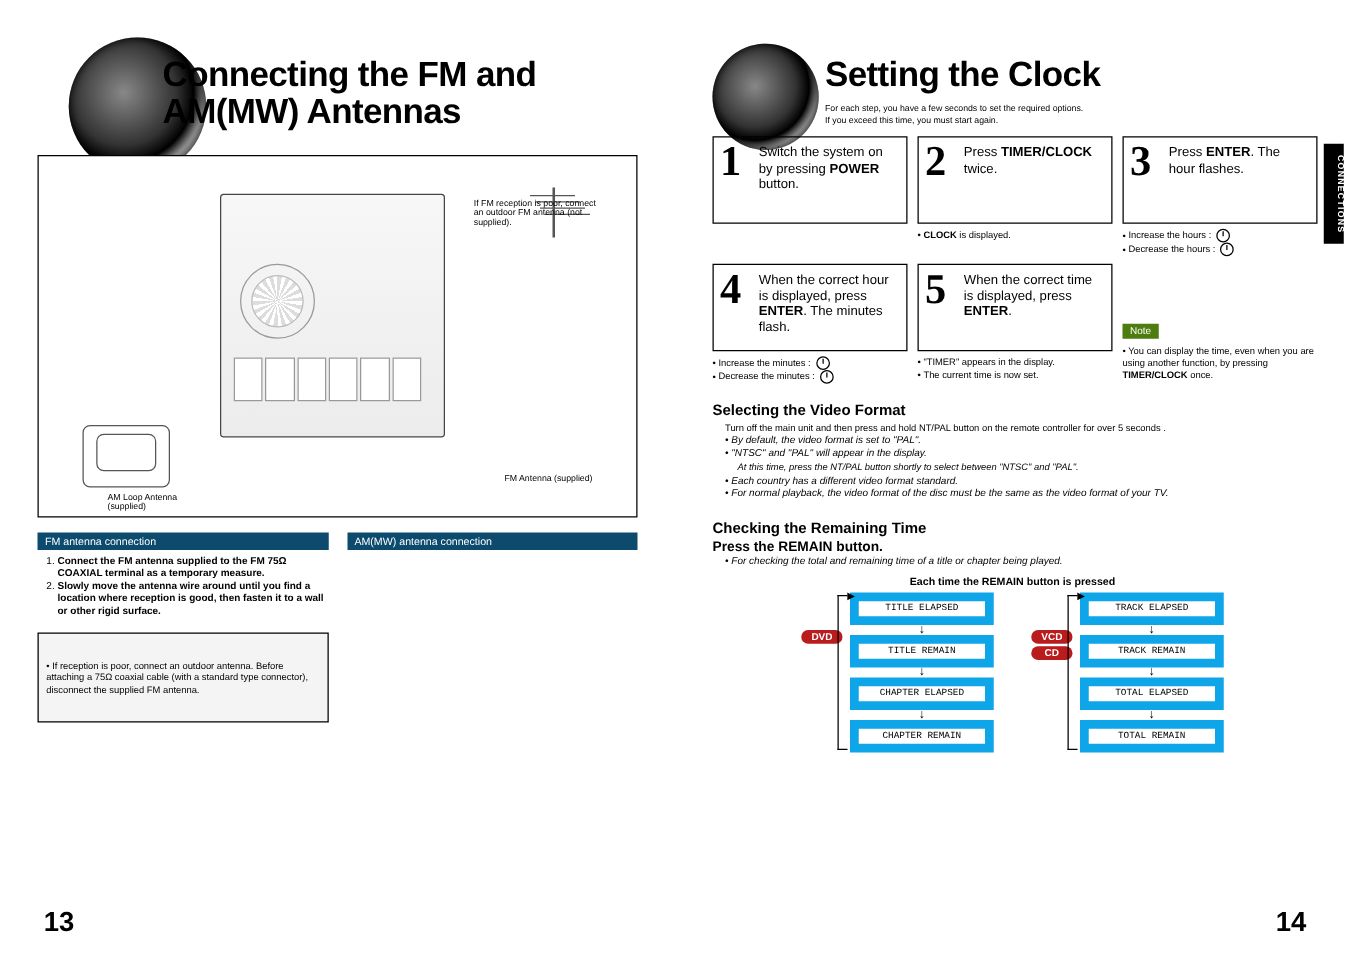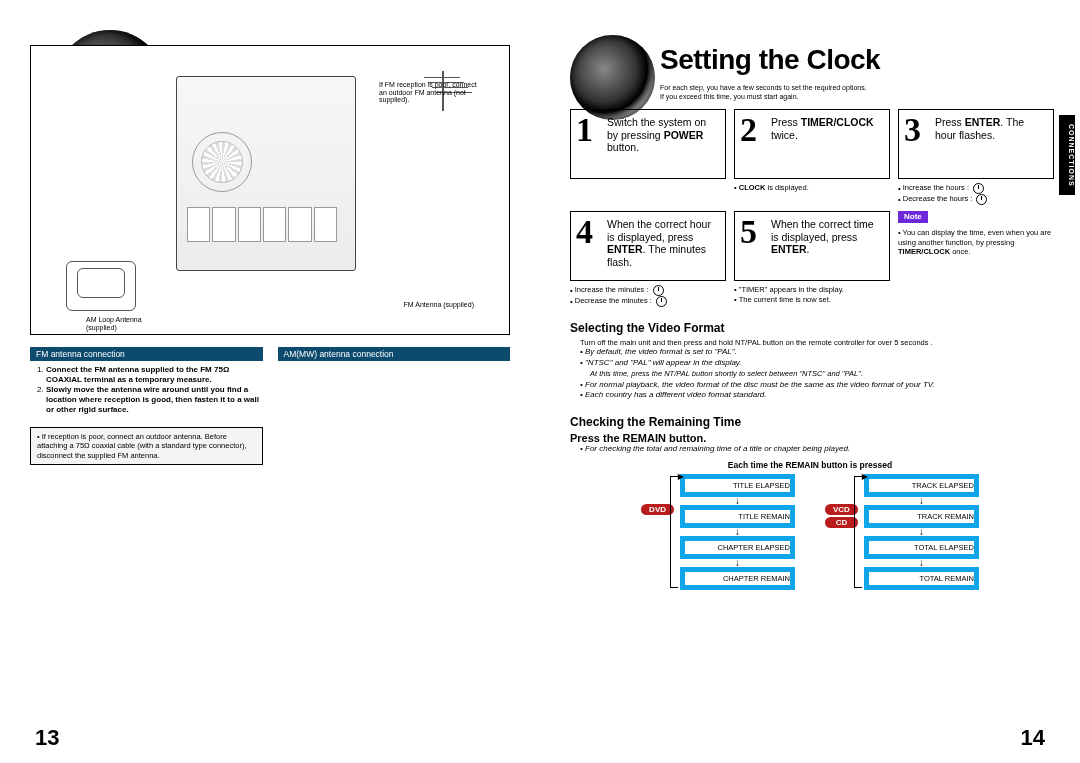--- a/index.html
+++ b/index.html
@@ -56,67 +56,68 @@
   .fm-ant { position:absolute; right:45px; top:25px; width:40px; height:40px; }
   .fm-ant::before, .fm-ant::after { content:""; position:absolute; background:#555; }
   .fm-ant::before { left:18px; top:0; width:2px; height:40px; }
   .fm-ant::after { left:0; top:6px; width:36px; height:1px; box-shadow: 4px 5px 0 #555, 8px 10px 0 #555, 12px 15px 0 #555; }
   .two-col { display: flex; gap: 15px; margin-top: 12px; }
   .col { flex: 1; }
   .col-header { background: #0c4a6e; color: #fff; font-size: 8.5px; font-weight: normal; padding: 2px 6px; }
   .col-body { font-size: 8px; padding: 4px 2px; line-height: 1.25; }
   .col-body ol { margin-left: 14px; }
   .col-body b { font-weight: bold; }
-  .note-box { border: 1px solid #000; background: #f4f4f4; padding: 4px 6px; margin-top: 8px; font-size: 7.5px; line-height: 1.25; }
+  .note-box { border: 1px solid #000; background: #f4f4f4; padding: 21px 6px; margin-top: 8px; font-size: 7.5px; line-height: 1.25; }
   .page-number { position: absolute; bottom: 12px; font-size: 22px; font-weight: bold; }
   .pn-left { left: 35px; }
   .pn-right { right: 35px; }
   .side-tab {
     position: absolute; right: 5px; top: 115px; width: 16px; height: 80px;
     background: #000; color: #fff; font-size: 7px; font-weight: bold;
     writing-mode: vertical-rl; text-align: center; padding: 2px 0;
     letter-spacing: 1px;
   }
   .step { border: 1px solid #000; width: 156px; min-height: 70px; padding: 6px 6px 4px 6px; position: relative; }
   .step-num { position: absolute; left: 5px; top: 3px; font-size: 34px; font-weight: bold; line-height: 1; font-family: "Times New Roman", serif; }
   .step-text { margin-left: 30px; font-size: 10.5px; line-height: 1.2; }
   .step-below { font-size: 7.5px; line-height: 1.3; margin-top: 4px; width: 156px; }
   .step-below ul { list-style: none; }
   .step-below li::before { content: "• "; font-weight: bold; }
   .step-row { display: flex; gap: 8px; }
   .step-col { display: flex; flex-direction: column; }
-  .note-badge { display: inline-block; background: #6d28d9; color: #fff; font-size: 8px; font-weight: bold; padding: 1px 6px; margin-bottom: 3px; }
+  .note-badge { display: inline-block; background: #4d7c0f; color: #fff; font-size: 8px; font-weight: normal; padding: 1px 6px; margin-bottom: 3px; margin-top: 48px; }
   .note-block { width: 156px; font-size: 7.5px; line-height: 1.25; }
   .note-block ul { list-style: none; margin-top: 2px; }
   .note-block li::before { content: "• "; }
   .section-head { font-size: 12px; font-weight: bold; margin-top: 14px; margin-bottom: 3px; }
   .bullet-list { font-size: 8px; line-height: 1.35; margin-left: 10px; }
   .bullet-list li { list-style: none; font-style: italic; }
   .bullet-list li::before { content: "• "; }
   .sublist { margin-left: 10px; font-size: 7.5px; }
   .remain-head { font-size: 8.5px; font-weight: bold; text-align: center; margin: 5px 0 4px; }
   .remain-wrap { display: flex; justify-content: center; gap: 30px; }
   .remain-col { display: flex; align-items: flex-start; gap: 6px; }
   .remain-badges { display: flex; flex-direction: column; gap: 2px; justify-content: center; margin-top: 30px; }
   .pill { background: #b91c1c; color: #fff; font-size: 8px; font-weight: bold; padding: 1px 8px; border-radius: 8px; text-align: center; }
   .remain-boxes { display: flex; flex-direction: column; align-items: center; position: relative; }
-  .remain-box { border: 5px solid #0ea5e9; font-size: 7.5px; text-align: right; padding: 2px 0; width: 115px; }
+  .remain-box { border: 7px solid #0ea5e9; font-size: 7.5px; text-align: center; padding: 2px 0; width: 115px; font-family: Liberation Mono, monospace; }
   .arrow-down { font-size: 10px; line-height: 0.8; }
   .loop-arrow { position: absolute; left: -10px; top: 2px; bottom: 2px; width: 8px; border-left: 1px solid #000; border-top: 1px solid #000; border-bottom: 1px solid #000; }
   .loop-arrow::after { content: "▶"; position: absolute; right: -6px; top: -5px; font-size: 8px; }
   .dial { display:inline-block; width:11px; height:11px; border:1px solid #000; border-radius:50%; vertical-align:middle; position:relative; margin-left:2px; }
   .dial::after { content:""; position:absolute; left:4px; top:1px; width:1px; height:4px; background:#000; }
 </style>
 </head>
 <body>
 
 <div class="spread">
 
   <div class="page">
     <div class="decor-circle left"></div>
+    <h1 class="page-title">Connecting the FM and AM(MW) Antennas</h1>
 
     <div class="diagram-box">
       <div class="device-sketch">
         <div class="fan"></div>
         <div class="panel-grid">
             <span></span>
             <span></span>
             <span></span>
             <span></span>
             <span></span>
@@ -223,22 +224,22 @@
             </ul>
         </div>
       </div>
     </div>
 
     <div class="section-head">Selecting the Video Format</div>
     <div style="font-size:7.5px; margin-left:10px;">Turn off the main unit and then press and hold NT/PAL button on the remote controller for over 5 seconds .</div>
     <ul class="bullet-list">
       <li>By default, the video format is set to "PAL".</li>
       <li><span>"NTSC" and "PAL" will appear in the display.</span><br><span class="sublist">At this time, press the NT/PAL button shortly to select between "NTSC" and "PAL".</span></li>
+      <li>Each country has a different video format standard.</li>
       <li>For normal playback, the video format of the disc must be the same as the video format of your TV.</li>
-      <li>Each country has a different video format standard.</li>
     </ul>
 
     <div class="section-head">Checking the Remaining Time</div>
     <div style="font-size:11px; font-weight:bold;">Press the REMAIN button.</div>
     <ul class="bullet-list">
         <li>For checking the total and remaining time of a title or chapter being played.</li>
       </ul>
     <div class="remain-head">Each time the REMAIN button is pressed</div>
 
     <div class="remain-wrap">

